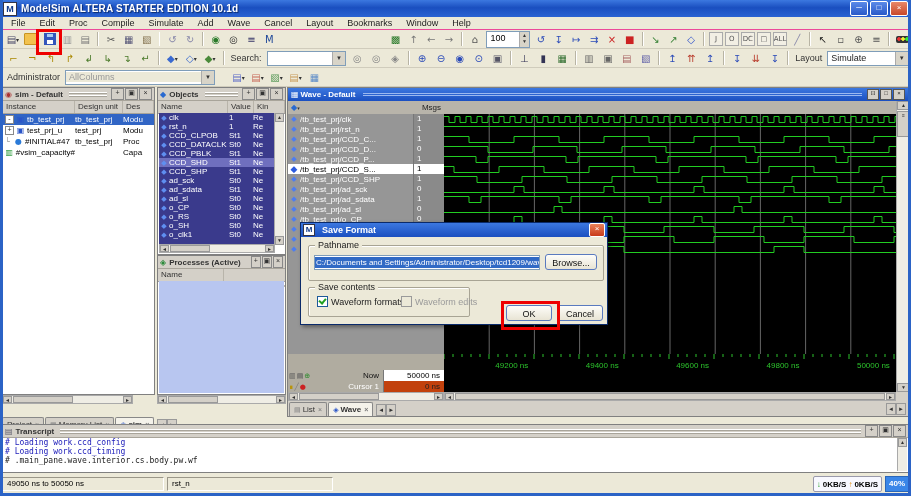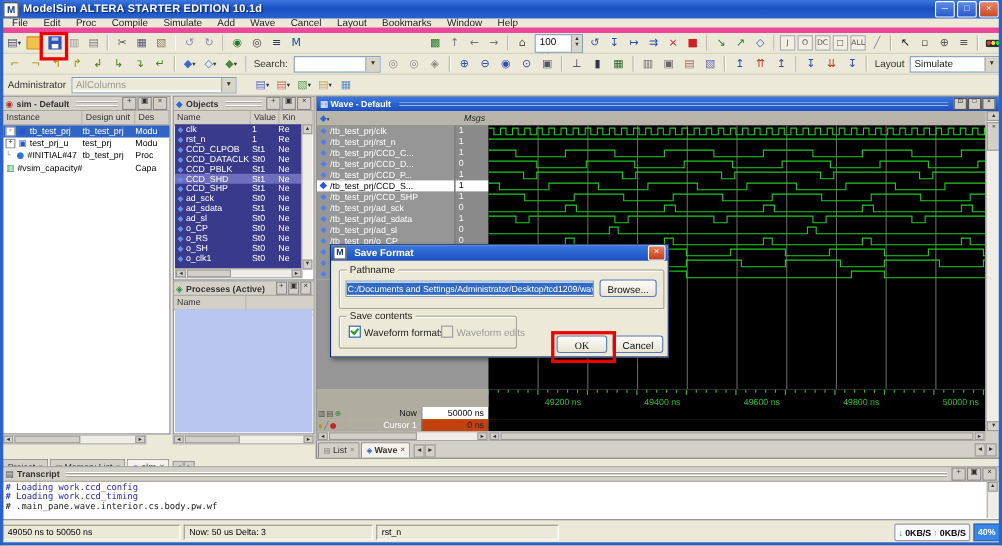--- a/index.html
+++ b/index.html
@@ -15,21 +15,21 @@
     font-weight:bold;font-size:9px;line-height:12px;text-align:center;margin-right:4px;}
   .title-text{font-weight:bold;font-size:10px;letter-spacing:.2px;flex:1;
     text-shadow:1px 1px 1px #0a2a6a;white-space:nowrap;overflow:hidden;}
   .winbtn{width:16px;height:13px;margin-left:2px;border:1px solid #fff;border-radius:2px;
     font-size:8px;line-height:11px;text-align:center;color:#fff;
     background:linear-gradient(180deg,#5a8ae8,#2a5ac8);}
   .winbtn.close{background:linear-gradient(180deg,#e88868,#c8482a);}
 
   
   .menubar{position:absolute;left:0;top:17px;width:911px;height:13px;background:#ece9d8;
-    display:flex;align-items:center;padding-left:4px;box-sizing:border-box;border-bottom:5px solid #ec4899;}
+    display:flex;align-items:center;padding-left:4px;box-sizing:border-box;border-bottom:1px solid #ec4899;}
   .menu-item{padding:0 7px;font-size:9px;color:#222;}
 
   
   .tbrow{position:absolute;left:0;width:911px;height:19px;background:#ece9d8;
     display:flex;align-items:center;padding-left:4px;box-sizing:border-box;
     border-bottom:1px solid #d0ccbc;}
   .tb1{top:30px;} .tb2{top:49px;} .tb3{top:68px;height:19px;}
   .btn{width:17px;height:16px;display:inline-flex;align-items:center;justify-content:center;
     font-family:"DejaVu Sans",sans-serif;font-size:10px;color:#444;margin:0 1px;
     background:#ece9d8;border:1px solid #ece9d8;box-sizing:border-box;}
@@ -707,21 +707,21 @@
     <div class="wave-title">
       <span class="pico" style="font-size:8px;margin-right:2px;">▦</span>
       <span class="wt">Wave - Default</span>
       <span class="grip2"></span>
       <span class="wbtn">⊡</span>
       <span class="wbtn">□</span>
       <span class="wbtn">×</span>
     </div>
     <div class="wave-hdr" style="width:608px;">
       <span class="pico" style="color:#2a6ad0;font-size:8px;padding:2px 3px;">◆<span style="font-size:5px;color:#333;">▾</span></span>
-      <span style="position:absolute;left:125px;width:31px;text-align:right;font-size:8px;color:#222;padding-top:2px;box-sizing:border-box;padding-right:3px;font-style:italic;">Msgs</span>
+      <span style="position:absolute;left:125px;width:31px;text-align:right;font-size:8px;color:#222;padding-top:2px;box-sizing:border-box;padding-right:3px;">Msgs</span>
     </div>
     <div class="wnames" style="left:0;top:26px;width:125px;height:140px;">
         <div class="wrow">
           <span class="dia">◆</span>
           <span>/tb_test_prj/clk</span>
         </div>
         <div class="wrow">
           <span class="dia">◆</span>
           <span>/tb_test_prj/rst_n</span>
         </div>
@@ -951,21 +951,21 @@
     <button class="xpbtn" style="left:244px;top:31px;width:52px;">Browse...</button>
     <div class="group" style="left:7px;top:64px;width:160px;height:28px;">
       <span class="group-label">Save contents</span>
       <span style="position:absolute;left:8px;top:8px;white-space:nowrap;">
         <span class="cb checked"></span><span class="cblabel">Waveform formats</span>
       </span>
       <span style="position:absolute;left:92px;top:8px;white-space:nowrap;">
         <span class="cb dis"></span><span class="cblabel dis">Waveform edits</span>
       </span>
     </div>
-    <button class="xpbtn" style="left:205px;top:82px;width:46px;font-family:Liberation Serif, serif;">OK</button>
+    <button class="xpbtn" style="left:205px;top:82px;width:46px;">OK</button>
     <button class="xpbtn" style="left:256px;top:82px;width:46px;">Cancel</button>
   </div>
 
   <div class="transcript">
     <div class="phead">
       <span class="pico" style="color:#556;font-size:8px;">▤</span>
       <span class="ptitle">Transcript</span>
       <span class="grip"></span>
       <span class="phbtn">+</span>
       <span class="phbtn">▣</span>
@@ -977,21 +977,20 @@
         <div style="color: rgb(34, 34, 34);"># .main_pane.wave.interior.cs.body.pw.wf</div>
         <div>&nbsp;</div>
       </div>
     <div class="vscroll" style="right:1px;top:13px;width:9px;bottom:1px;">
       <span class="sb" style="top:0;">▲</span>
     </div>
   </div>
 
   <div class="statusbar">
     <span class="scell" style="width:162px;">49050 ns to 50050 ns</span>
-    <span class="scell" style="width:172px;">Now: 50 us  Delta: 3</span>
     <span class="scell" style="width:166px;">rst_n</span>
     <span class="net">
       <span class="dn">↓</span>
       <span>0KB/S</span>
       <span class="up">↑</span>
       <span>0KB/S</span>
     </span>
     <span class="pct">40%</span>
   </div>
 

